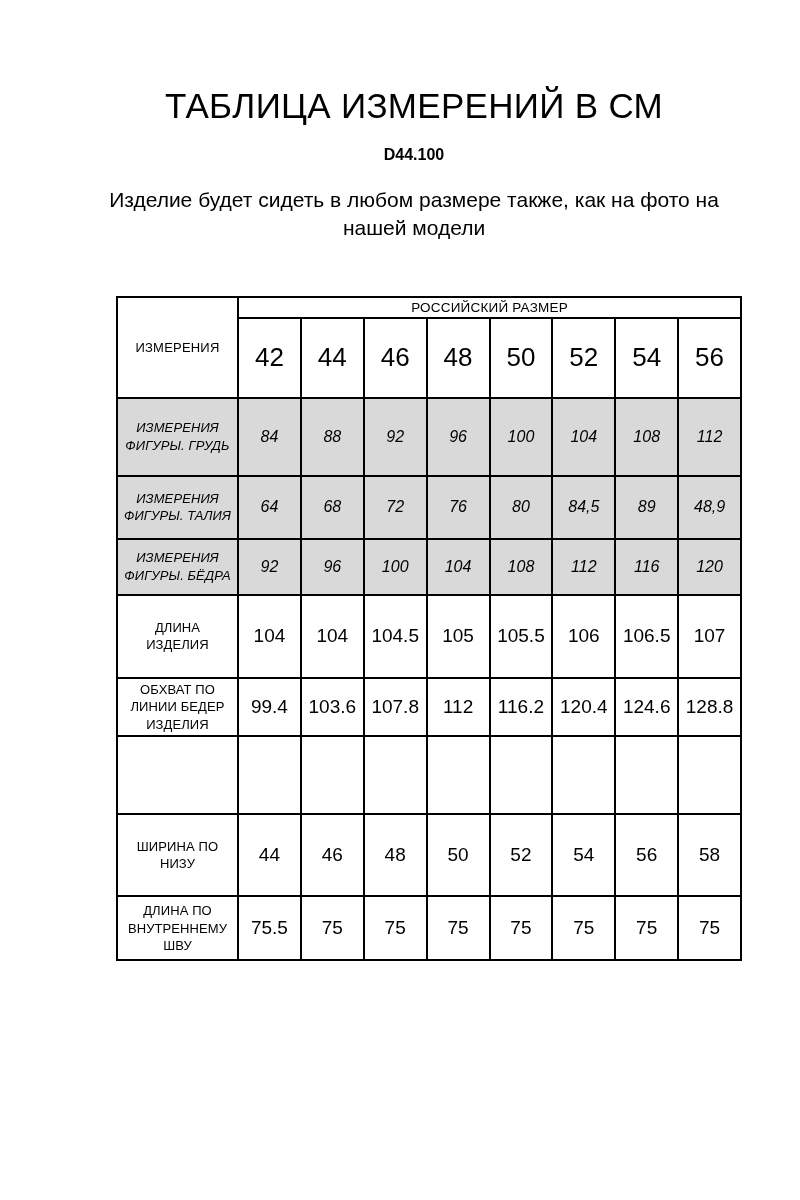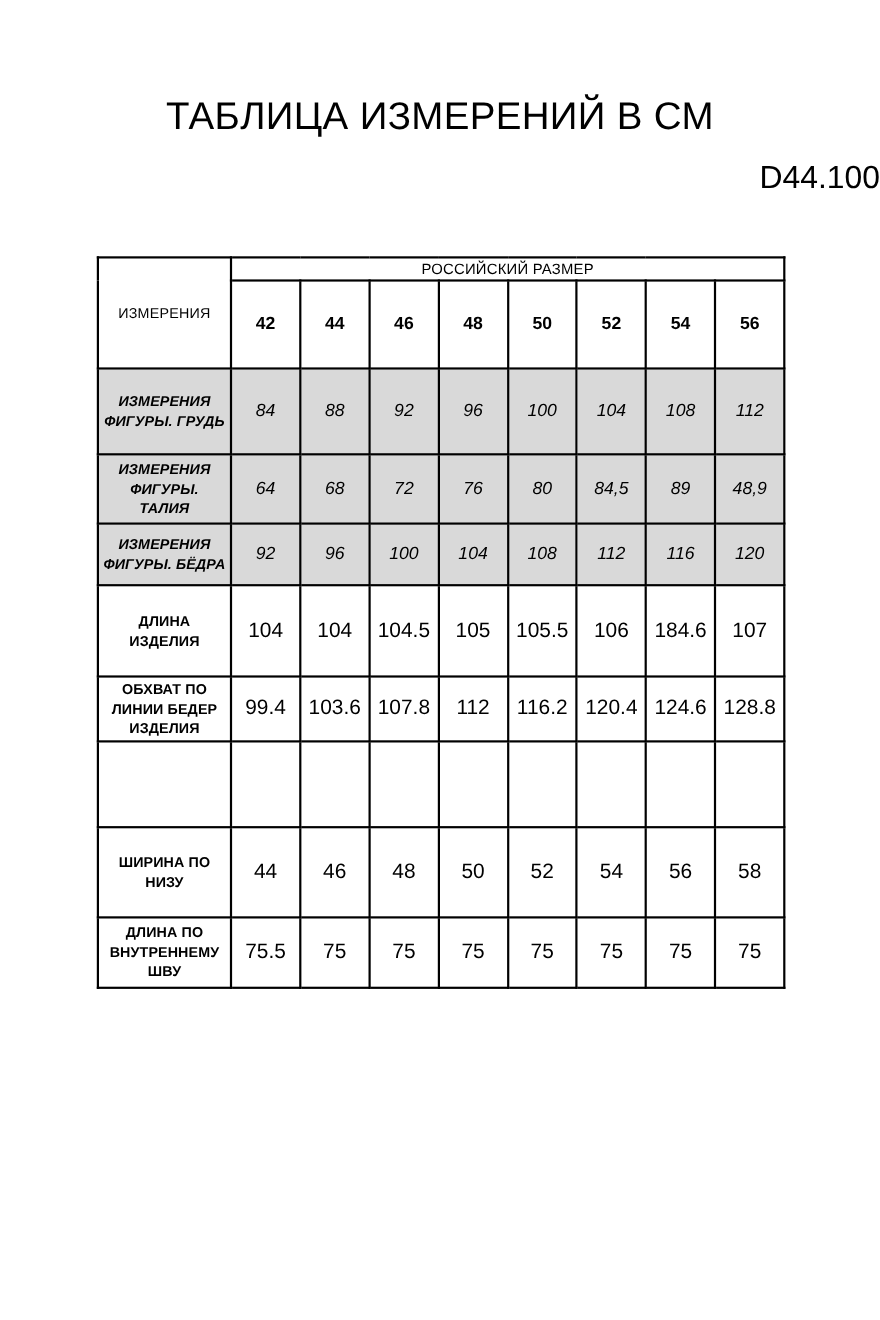--- a/index.html
+++ b/index.html
@@ -7,34 +7,35 @@
     margin: 0; padding: 0;
     background: #ffffff;
     width: 800px; height: 1200px;
     font-family: "Liberation Sans", sans-serif;
     color: #000000;
   }
   .page {
     width: 800px; height: 1200px;
     overflow: hidden;
     position: relative;
+    padding-left: 28px;
   }
   .title {
     margin: 0;
     padding-top: 86px;
     text-align: center;
     font-size: 35px;
     font-weight: 400;
     letter-spacing: 0.3px;
   }
   .model-code {
     margin-top: 20px;
-    text-align: right;
-    font-size: 29px;
-    font-weight: 400;
+    text-align: center;
+    font-size: 16px;
+    font-weight: 700;
   }
   .note {
     margin: 22px auto 0 auto;
     width: 648px;
     text-align: center;
     font-size: 21px;
     line-height: 1.33;
   }
   table.measurements {
     border-collapse: collapse;
@@ -56,46 +57,46 @@
     border-radius: 19px;
   }
   td.group-cell {
     font-size: 13.5px;
     padding: 1px 2px;
     letter-spacing: 0.2px;
   }
   tr.size-row { height: 80px; }
   tr.group-row { height: 19px; }
   td.size-cell {
-    font-size: 16px;
-    font-weight: 700;
+    font-size: 26px;
+    font-weight: 400;
   }
   td.label-cell {
     font-size: 13px;
     line-height: 1.35;
     padding: 4px 8px;
     letter-spacing: 0.1px;
-    font-weight: bold;
   }
   tr.shaded {
     font-style: italic;
   }
   tr.shaded td { background: #d9d9d9; }
   tr.shaded td.value-cell { font-size: 16px; }
   tr.plain td.value-cell { font-size: 19px; }
 </style>
 </head>
 <body>
 
 <div class="page">
 
   <h1 class="title">ТАБЛИЦА ИЗМЕРЕНИЙ В СМ</h1>
 
   <div class="model-code">D44.100</div>
 
+  <p class="note">Изделие будет сидеть в любом размере также, как на фото на нашей модели</p>
 
   <table class="measurements">
     <colgroup>
       <col style="width:121px">
       <col span="8" style="width:62.875px">
     </colgroup>
     <thead>
       <tr class="group-row">
         <td class="corner-cell" rowspan="2">ИЗМЕРЕНИЯ</td>
         <td class="group-cell" colspan="8">РОССИЙСКИЙ РАЗМЕР</td>
@@ -146,21 +147,21 @@
           <td class="value-cell">120</td>
         </tr>
         <tr class="plain" style="height: 83px;">
           <td class="label-cell">ДЛИНА ИЗДЕЛИЯ</td>
           <td class="value-cell">104</td>
           <td class="value-cell">104</td>
           <td class="value-cell">104.5</td>
           <td class="value-cell">105</td>
           <td class="value-cell">105.5</td>
           <td class="value-cell">106</td>
-          <td class="value-cell">184.6</td>
+          <td class="value-cell">106.5</td>
           <td class="value-cell">107</td>
         </tr>
         <tr class="plain" style="height: 58px;">
           <td class="label-cell">ОБХВАТ ПО ЛИНИИ БЕДЕР ИЗДЕЛИЯ</td>
           <td class="value-cell">99.4</td>
           <td class="value-cell">103.6</td>
           <td class="value-cell">107.8</td>
           <td class="value-cell">112</td>
           <td class="value-cell">116.2</td>
           <td class="value-cell">120.4</td>

